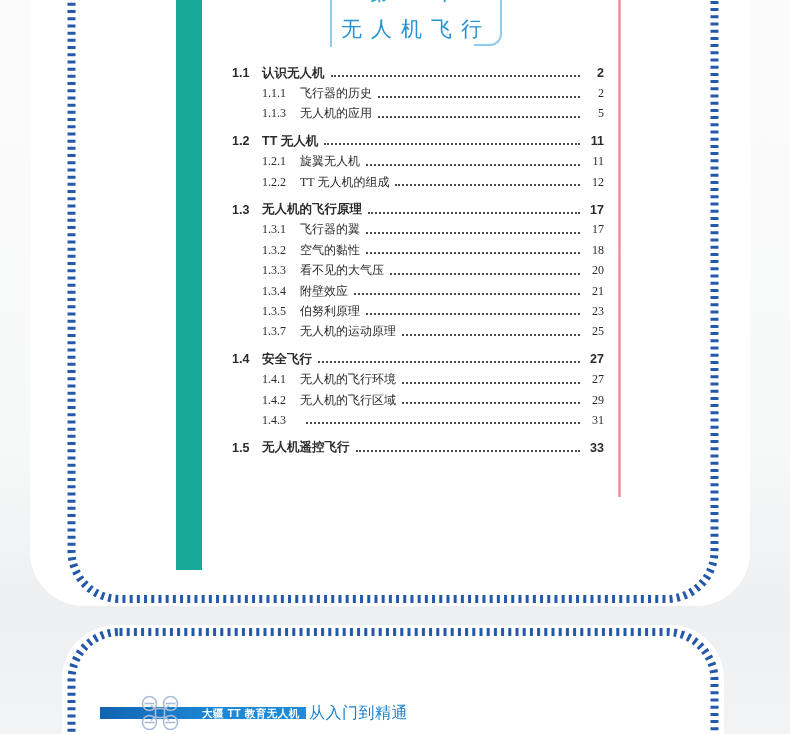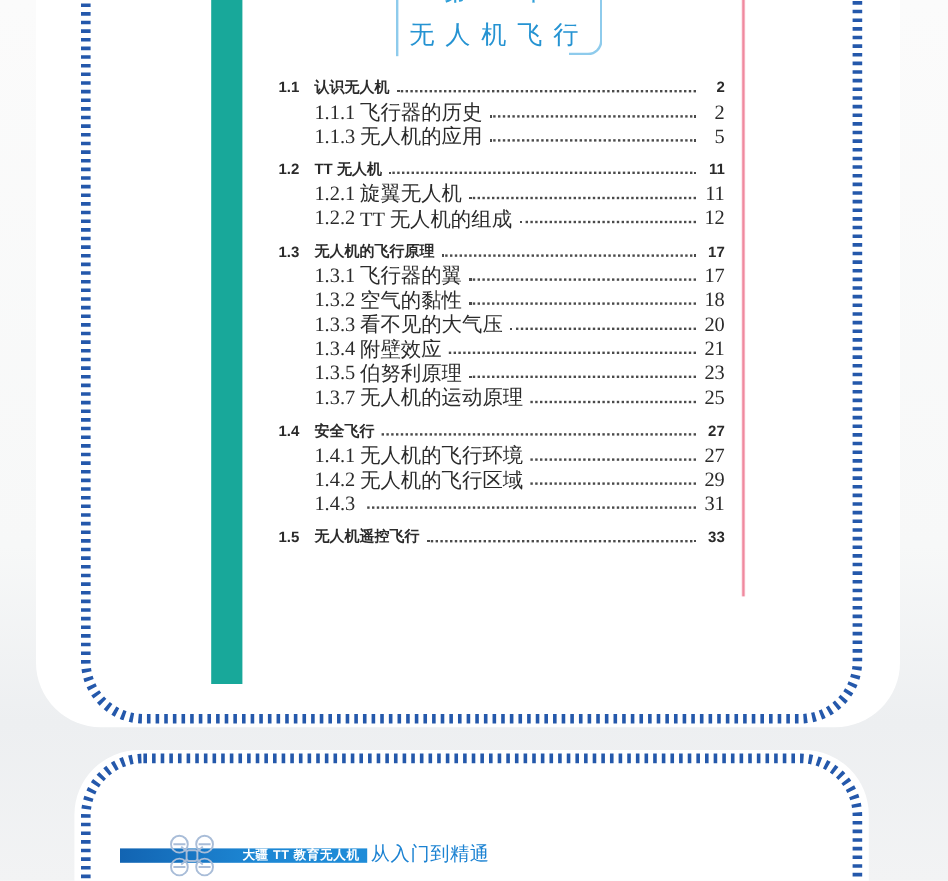--- a/index.html
+++ b/index.html
@@ -31,21 +31,21 @@
   .chapter-label{position:absolute;left:50%;top:-15px;transform:translateX(-50%);
     white-space:nowrap;font-size:16px;font-weight:bold;letter-spacing:8px;color:#2f9fd8;}
   .chapter-title{position:absolute;left:50%;top:15px;transform:translateX(-50%);
     white-space:nowrap;font-size:21px;font-weight:normal;letter-spacing:9px;color:#2593d2;}
 
   
   .toc{position:absolute;left:232px;top:63px;width:372px;color:#2b2b2b;}
   .toc-row{display:flex;align-items:center;height:20.4px;font-family:"Liberation Serif",serif;}
   .toc-row.lvl1{font-family:"Liberation Sans",sans-serif;font-weight:bold;font-size:12.5px;}
   .toc-row.lvl1:not(:first-child){margin-top:7px;}
-  .toc-row.lvl2{font-size:17px;padding-left:30px;}
+  .toc-row.lvl2{font-size:12px;padding-left:30px;}
   .toc-row .num{flex:0 0 auto;}
   .toc-row.lvl1 .num{width:30px;}
   .toc-row.lvl2 .num{width:38px;}
   .toc-row .ttl{flex:0 0 auto;white-space:nowrap;}
   .toc-row .dots{flex:1 1 auto;height:0;border-bottom:2px dotted #4a4a4a;
     margin:0 4px 0 6px;transform:translateY(3px);}
   .toc-row .pg{flex:0 0 auto;min-width:20px;text-align:right;}
 
   
   .footer-bar{position:absolute;left:100px;top:707px;width:206px;height:12px;

